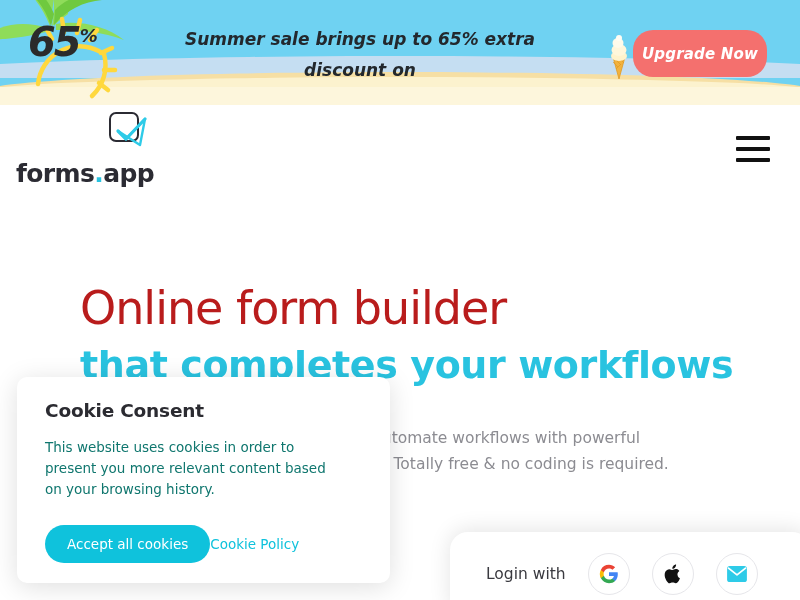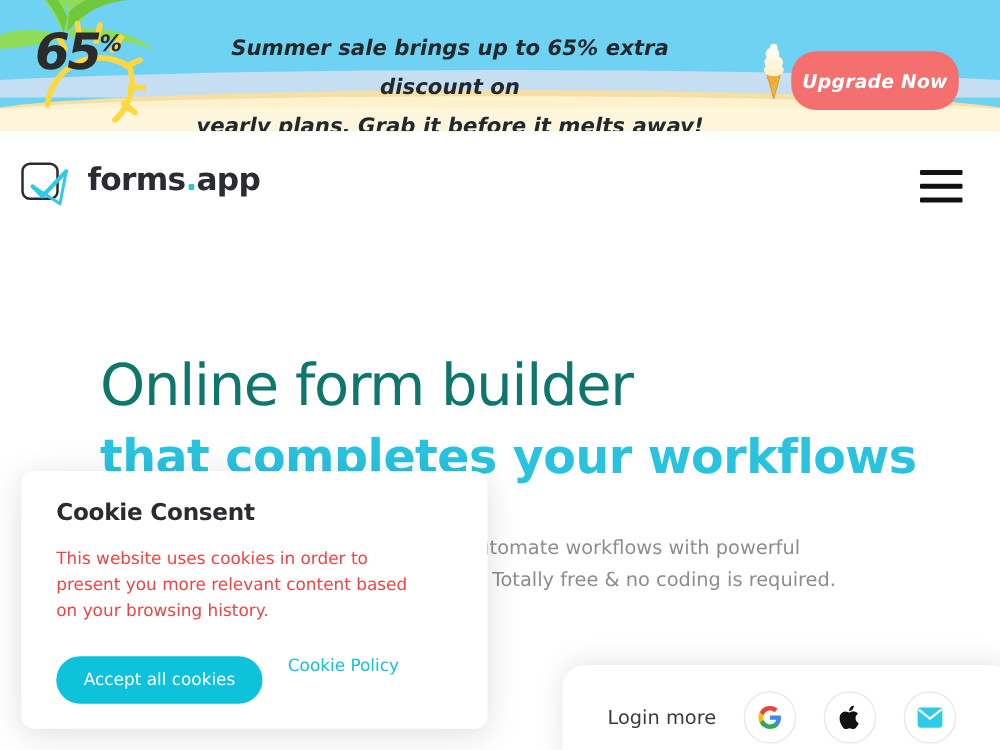--- a/index.html
+++ b/index.html
@@ -70,54 +70,53 @@
     position: absolute; right: 33px; top: 30px;
     width: 134px; height: 47px;
     background: #F4706E;
     border: none; border-radius: 20px;
     color: #ffffff;
     font-family: "DejaVu Sans", sans-serif;
     font-style: italic; font-weight: 700;
     font-size: 15px;
     cursor: pointer;
     letter-spacing: 0.2px;
-    margin-top: 11px;
   }
 
   
   .site-header {
     position: absolute; top: 105px; left: 0;
     width: 800px; height: 88px;
     background: #ffffff;
     display: flex; align-items: center;
     justify-content: space-between;
     padding: 0 16px 0 16px;
   }
-  .logo-wrap { display: flex; align-items: flex-start; gap: 8px; }
+  .logo-wrap { display: flex; align-items: flex-end; gap: 8px; flex-direction: column; }
   .logo-mark { width: 46px; height: 40px; position: relative; }
   .logo-text {
     font-family: "DejaVu Sans", sans-serif;
     font-size: 25px; font-weight: 700;
     color: #2B2B33; letter-spacing: -0.6px;
   }
   .logo-text .dot { color: #29C3E0; }
 
   .hamburger {
     width: 34px; height: 26px;
     display: flex; flex-direction: column; justify-content: space-between;
     cursor: pointer; margin-right: 14px;
   }
   .hamburger span { display: block; height: 4px; width: 100%; background: #111; border-radius: 1px; }
 
   
   .hero { position: absolute; top: 193px; left: 0; width: 800px; height: 407px; background: #fff; }
   .hero-inner { padding: 90px 0 0 80px; }
   .hero-h1 {
     font-family: "DejaVu Sans", sans-serif;
-    font-size: 46px; font-weight: 400; color: #0f766e;
+    font-size: 46px; font-weight: 400; color: #b91c1c;
     letter-spacing: -1px; line-height: 1.12;
   }
   .hero-h2 {
     font-family: "DejaVu Sans", sans-serif;
     font-size: 38px; font-weight: 700; color: #29C3E0;
     letter-spacing: -0.4px; margin-top: 8px;
   }
   .hero-p {
     margin-top: 38px; width: 600px;
     font-family: "DejaVu Sans", sans-serif;
@@ -161,24 +160,24 @@
     z-index: 50;
   }
   .cookie-title {
     font-family: "DejaVu Sans", sans-serif;
     font-size: 18.5px; font-weight: 700; color: #2B2B31;
     letter-spacing: -0.2px;
   }
   .cookie-body {
     margin-top: 16px;
     font-family: "DejaVu Sans", sans-serif;
-    font-size: 13.5px; line-height: 21px; color: #ef4444;
+    font-size: 13.5px; line-height: 21px; color: #0f766e;
     width: 300px;
   }
-  .cookie-actions { margin-top: 25px; display: flex; gap: 20px; }
+  .cookie-actions { margin-top: 25px; display: flex; align-items: center; }
   .accept-btn {
     background: #0FC2DC; border: none; border-radius: 22px;
     color: #fff; font-family: "DejaVu Sans", sans-serif;
     font-size: 13.5px; padding: 11px 22px; cursor: pointer;
   }
   .cookie-link {
     font-family: "DejaVu Sans", sans-serif;
     font-size: 13.5px; color: #0FC2DC;
     cursor: pointer;
   }
@@ -220,21 +219,20 @@
       <line x1="90" y1="82" x2="81" y2="75"></line>
     </g>
   </svg>
 
   <div class="badge65">
     <span>65</span><sup>%</sup>
   </div>
 
   <div class="promo-text">
     <div>Summer sale brings up to 65% extra discount on</div>
-    <div>yearly plans. Grab it before it melts away!</div>
   </div>
 
   <svg class="icecream" viewBox="0 0 30 48">
     <path d="M9 24 L21 24 L15 46 Z" fill="#F2B23E"></path>
     <path d="M9 24 L21 24 L15 46 Z" fill="none" stroke="#E09A25" stroke-width="0.8"></path>
     <path d="M11 26 L17 32 M14 24 L20 30 M9 29 L14 34 M12 36 L17 31" stroke="#E09A25" stroke-width="0.7" fill="none"></path>
     <ellipse cx="15" cy="23" rx="8" ry="5" fill="#FFF3CC"></ellipse>
     <ellipse cx="15" cy="17" rx="7.5" ry="6" fill="#FFF7DB"></ellipse>
     <ellipse cx="14" cy="10" rx="5.5" ry="5" fill="#FFFBEA"></ellipse>
     <ellipse cx="15" cy="5" rx="3" ry="3" fill="#FFFDF4"></ellipse>
@@ -262,21 +260,21 @@
 
 <section class="hero">
   <div class="hero-inner">
     <h1 class="hero-h1">Online form builder</h1>
     <h2 class="hero-h2">that completes your workflows</h2>
     <p class="hero-p">Create online forms, collect data and automate workflows with powerful tools of forms.app's online form builder. Totally free &amp; no coding is required.</p>
     <div class="hero-note">No credit card required for registration</div>
   </div>
 
   <div class="login-widget">
-    <span class="login-label">Login more</span>
+    <span class="login-label">Login with</span>
 
     <button class="social-btn">
       <svg width="22" height="22" viewBox="0 0 24 24">
         <path fill="#4285F4" d="M21.6 12.2c0-.7-.06-1.4-.18-2.05H12v3.9h5.4a4.6 4.6 0 0 1-2 3v2.5h3.23c1.9-1.74 2.97-4.3 2.97-7.35z"></path>
         <path fill="#34A853" d="M12 22c2.7 0 4.96-.9 6.62-2.43l-3.23-2.5c-.9.6-2.05.96-3.39.96-2.6 0-4.8-1.76-5.6-4.12H3.08v2.58A10 10 0 0 0 12 22z"></path>
         <path fill="#FBBC05" d="M6.4 13.9a6 6 0 0 1 0-3.82V7.5H3.08a10 10 0 0 0 0 9l3.32-2.6z"></path>
         <path fill="#EA4335" d="M12 5.95c1.47 0 2.79.5 3.83 1.5l2.86-2.86C16.95 2.99 14.7 2 12 2A10 10 0 0 0 3.08 7.5l3.32 2.58C7.2 7.7 9.4 5.95 12 5.95z"></path>
       </svg>
     </button>
 

